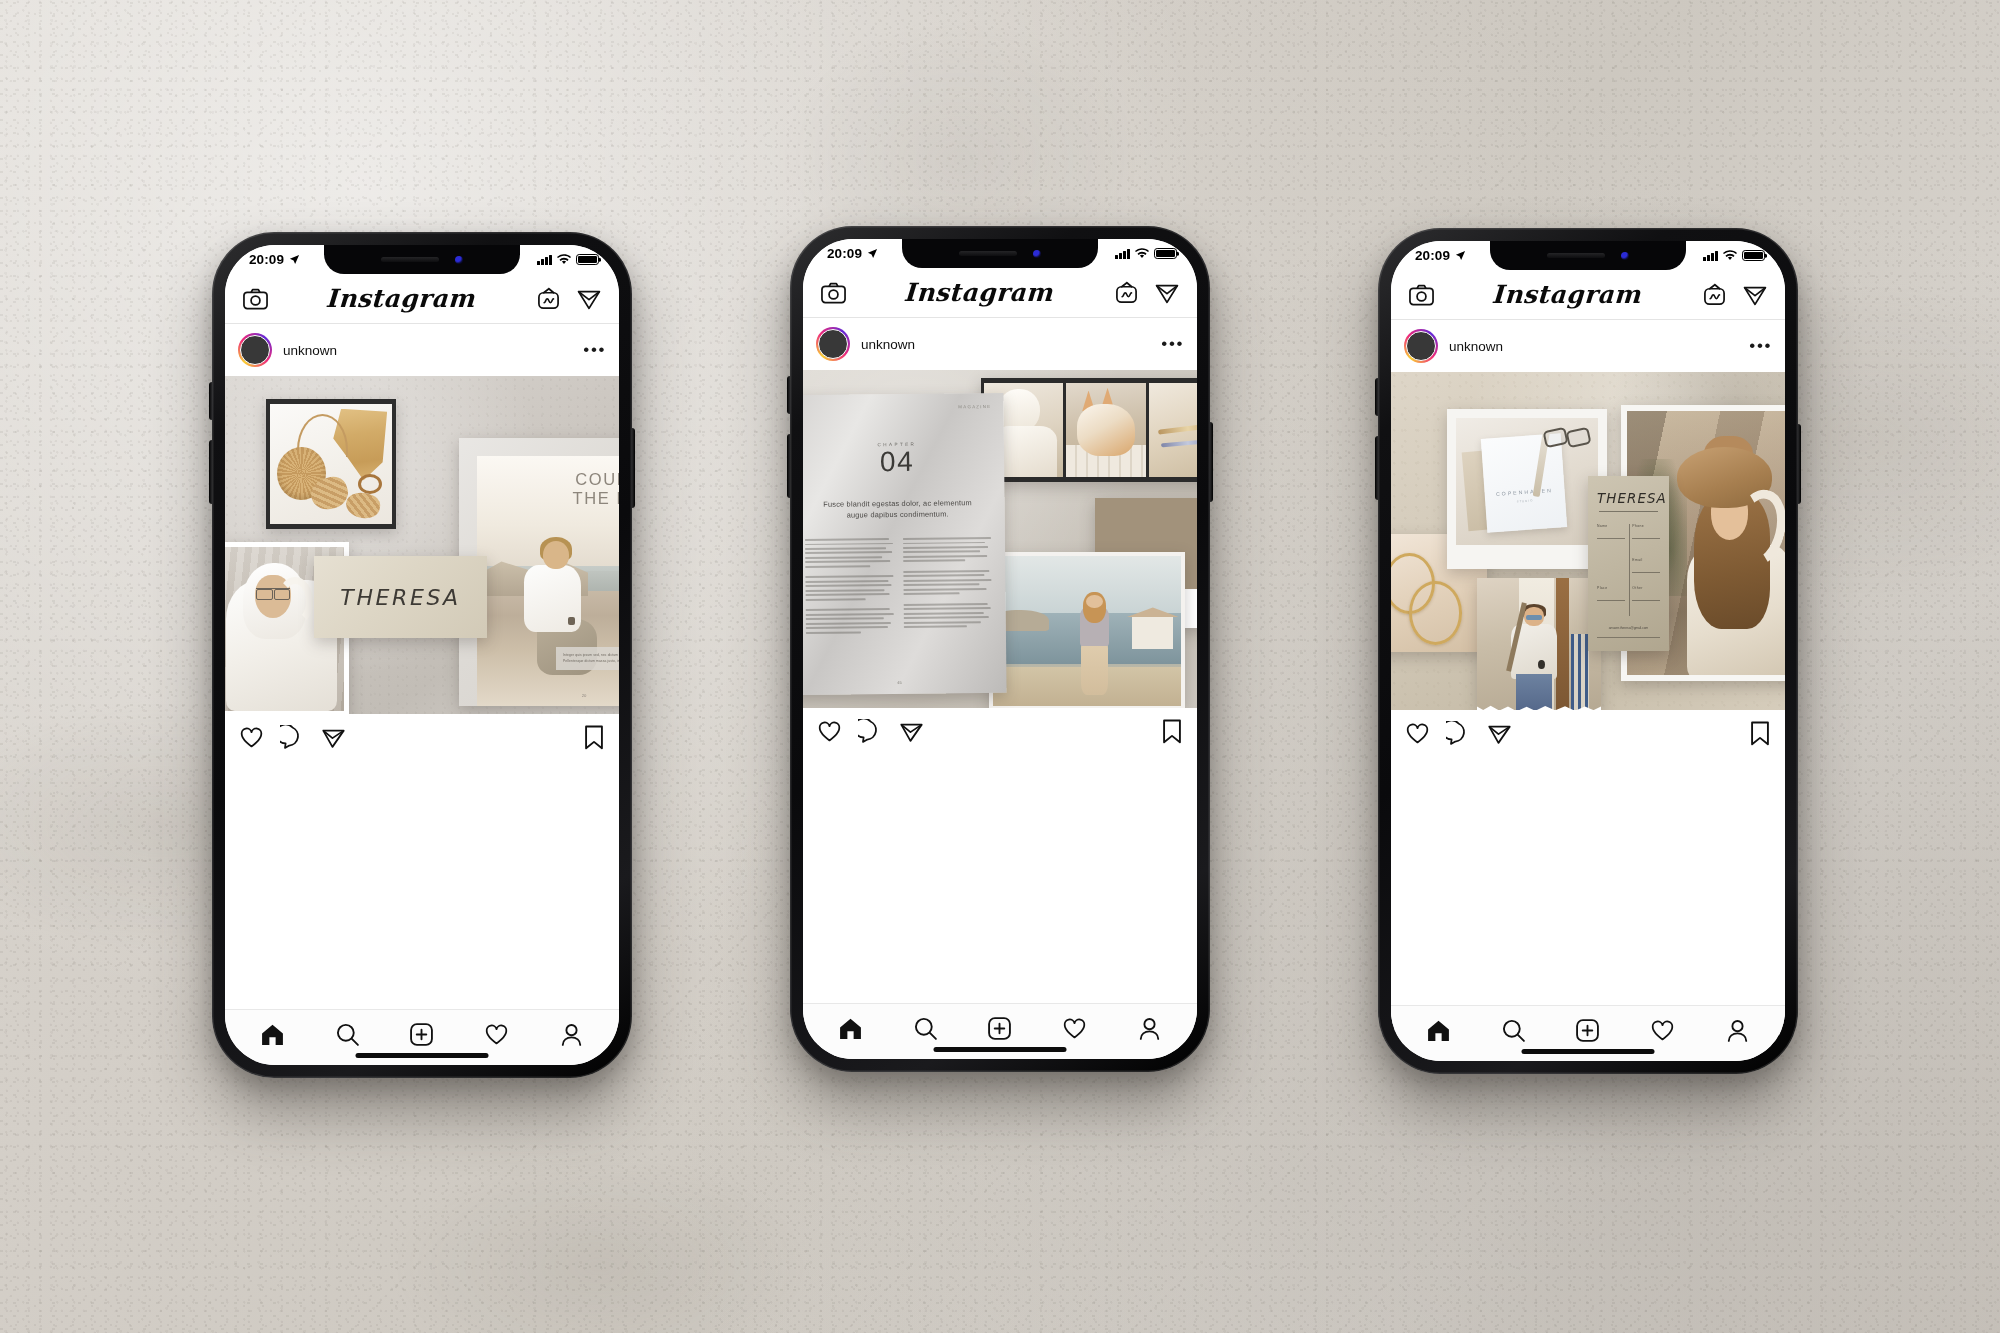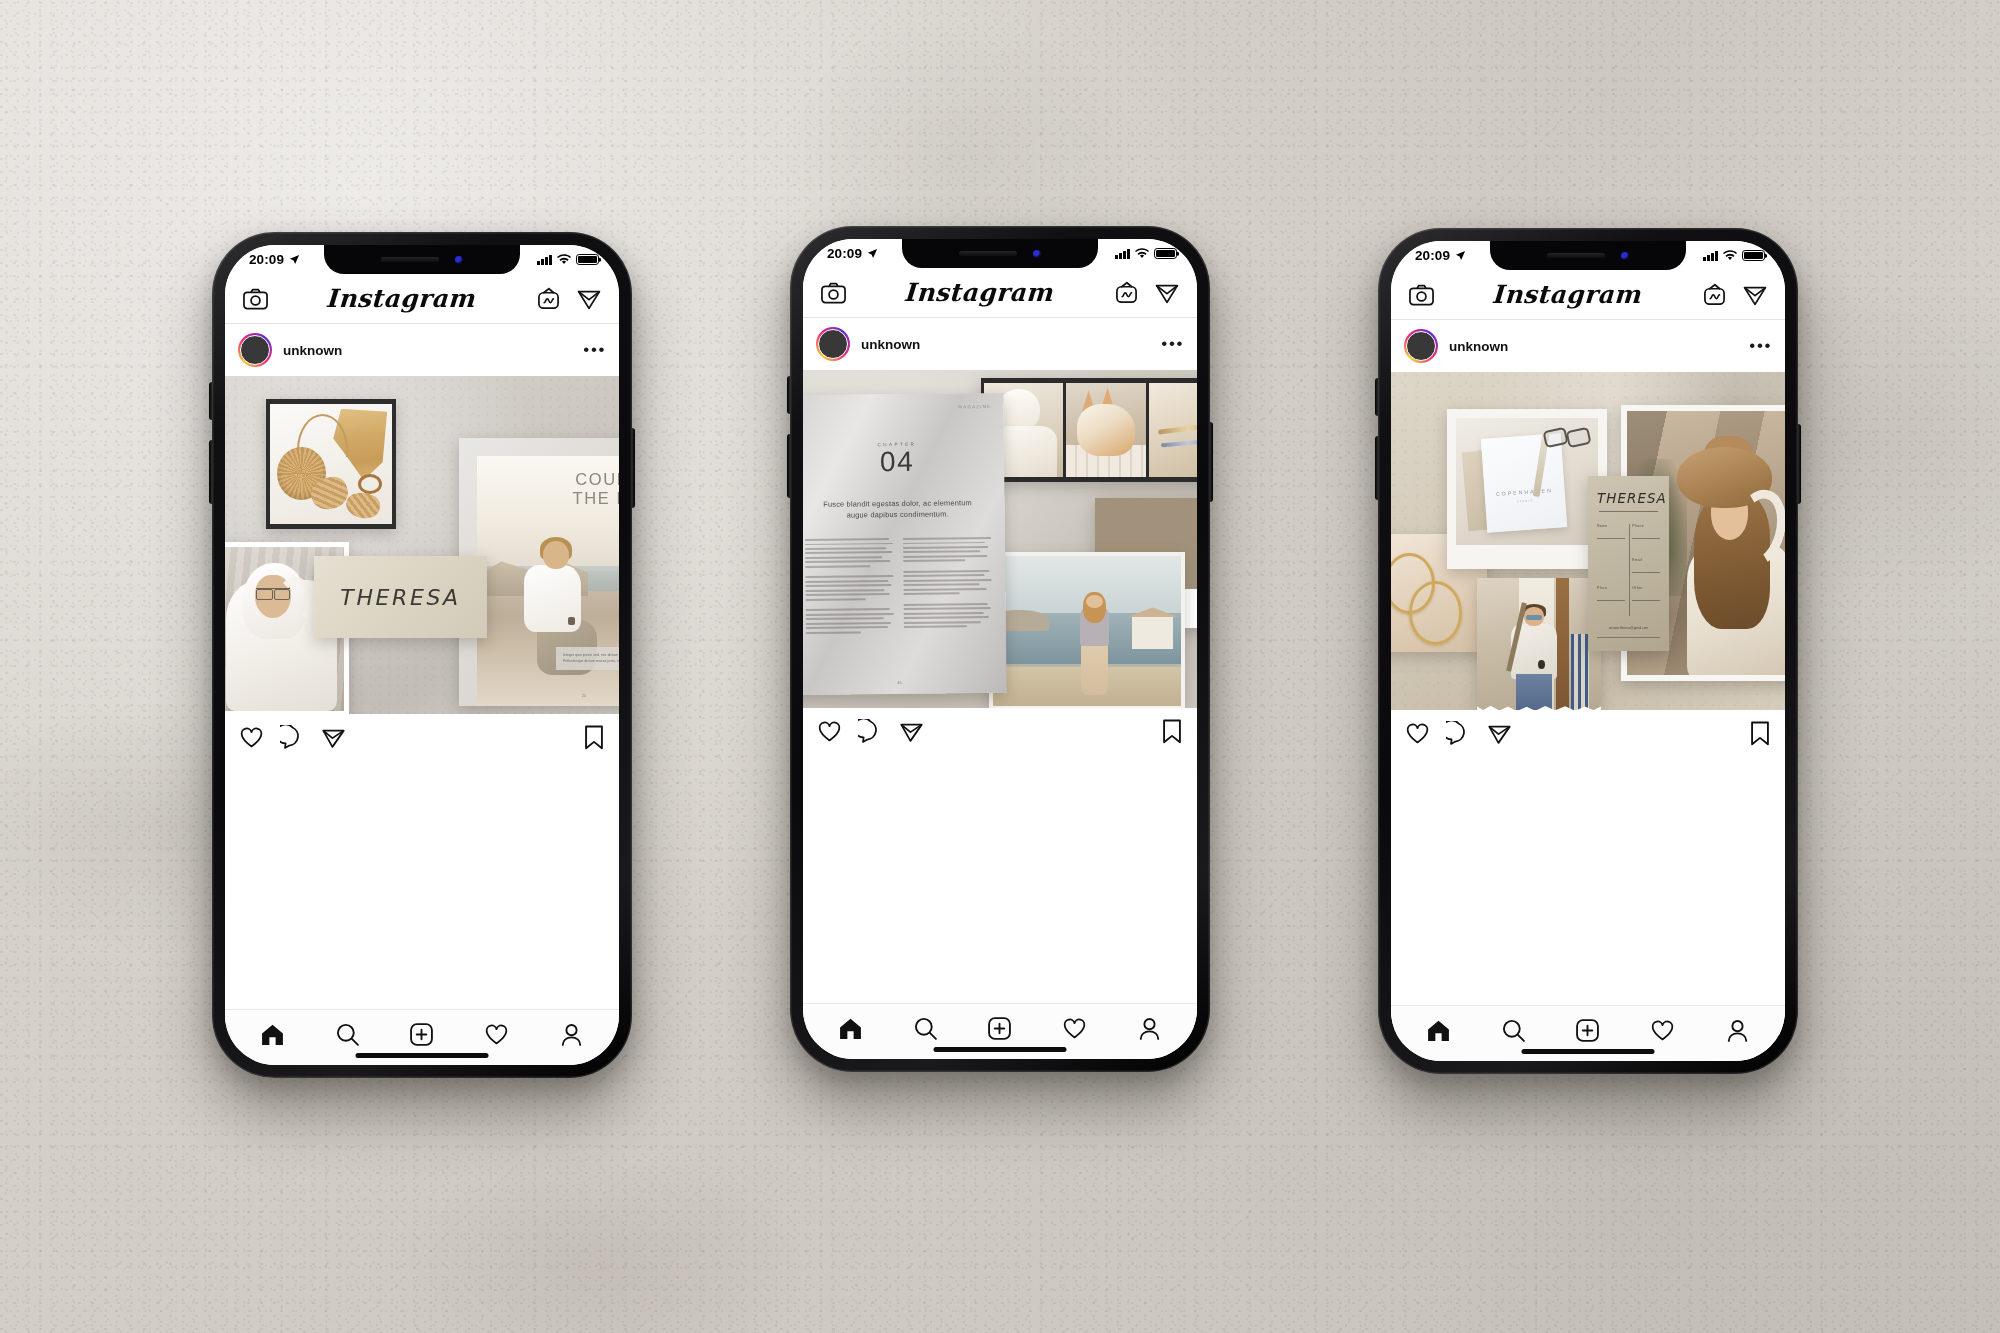--- a/index.html
+++ b/index.html
@@ -154,21 +154,21 @@
     width: 34px; height: 34px; border-radius: 50%;
     padding: 2px;
     background: conic-gradient(from 220deg, #f9ce34, #ee2a7b, #6228d7, #ee2a7b, #f9ce34);
     display: flex; align-items: center; justify-content: center;
     flex: 0 0 34px;
   }
   .avatar-inner {
     width: 100%; height: 100%; border-radius: 50%;
     background: #383838; border: 1.6px solid #fff;
   }
-  .uname { margin-left: 11px; font-size: 13.5px; font-weight: bold; color: #111; }
+  .uname { margin-left: 11px; font-size: 13.5px; font-weight: normal; color: #111; }
   .dots { margin-left: auto; font-size: 17px; color: #1a1a1a; letter-spacing: 1.6px; line-height: .6; }
 
   
   .media {
     position: relative; width: 100%; height: 338px; overflow: hidden;
   }
   .ph { position: absolute; overflow: hidden; }
   .shadowed { box-shadow: 0 5px 14px rgba(60,55,50,.26); }
 
   

